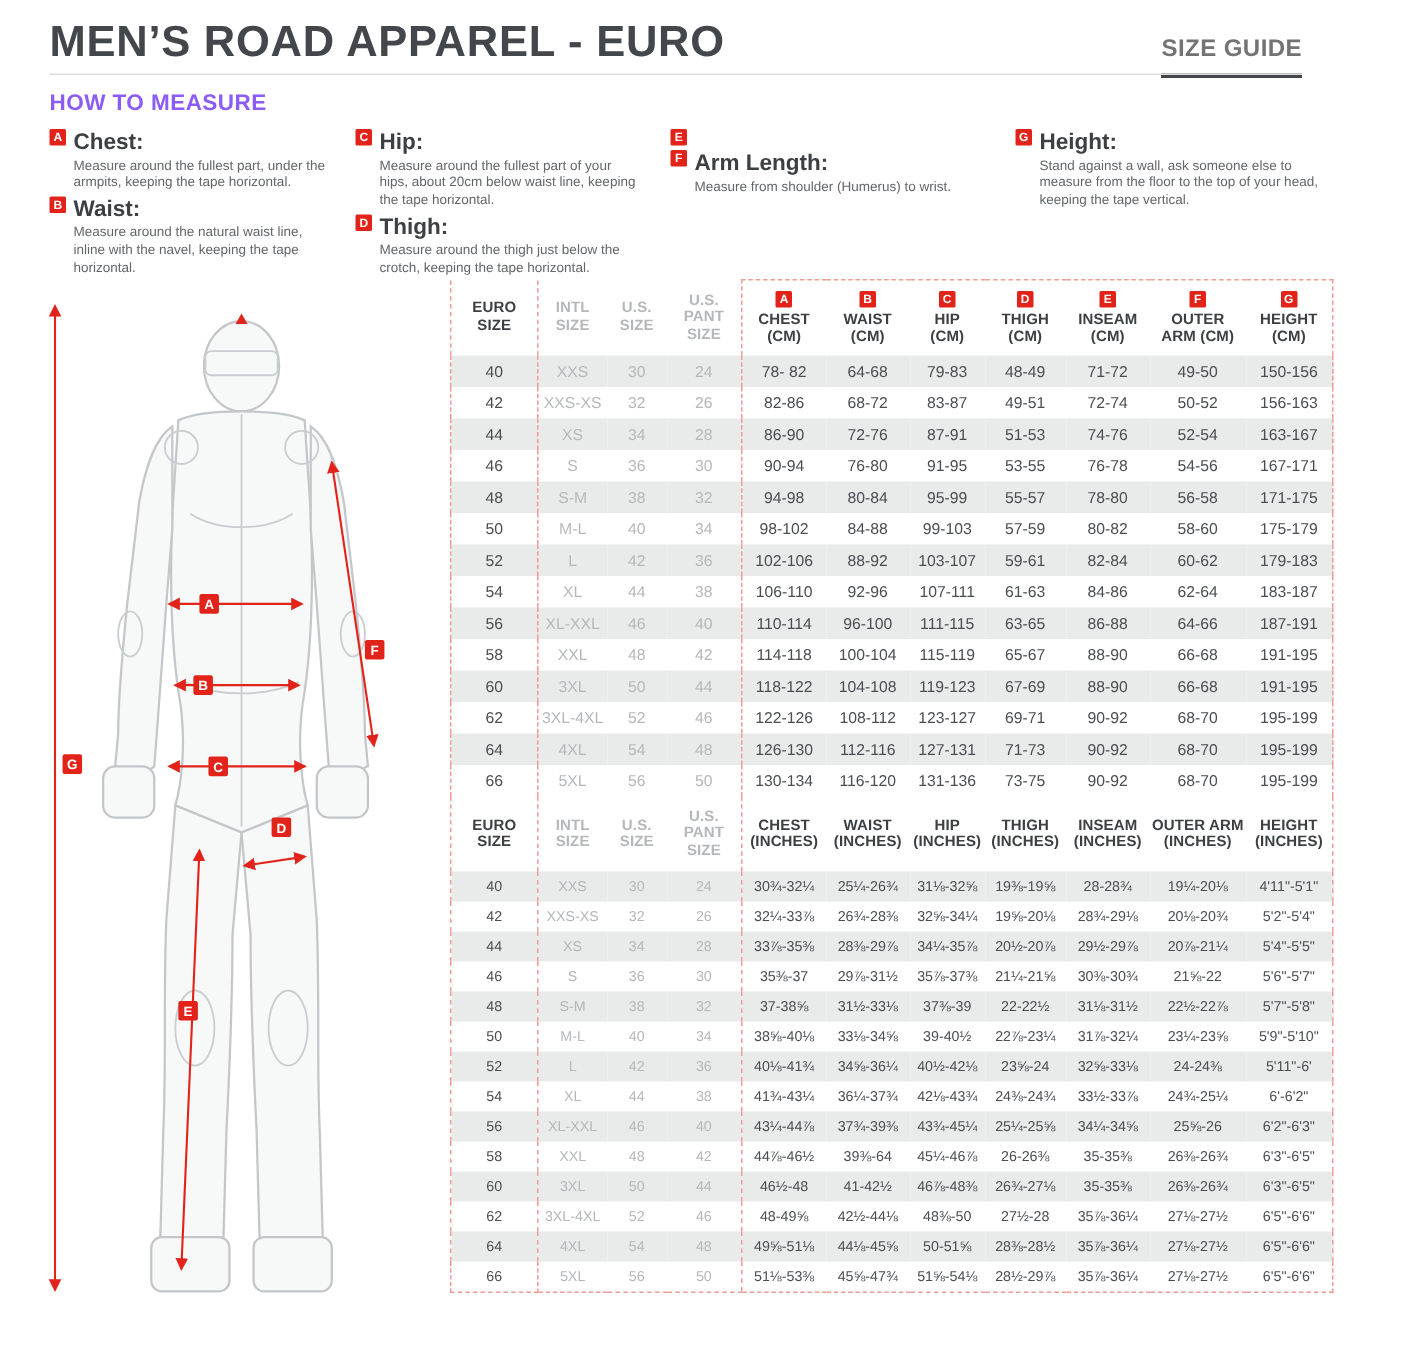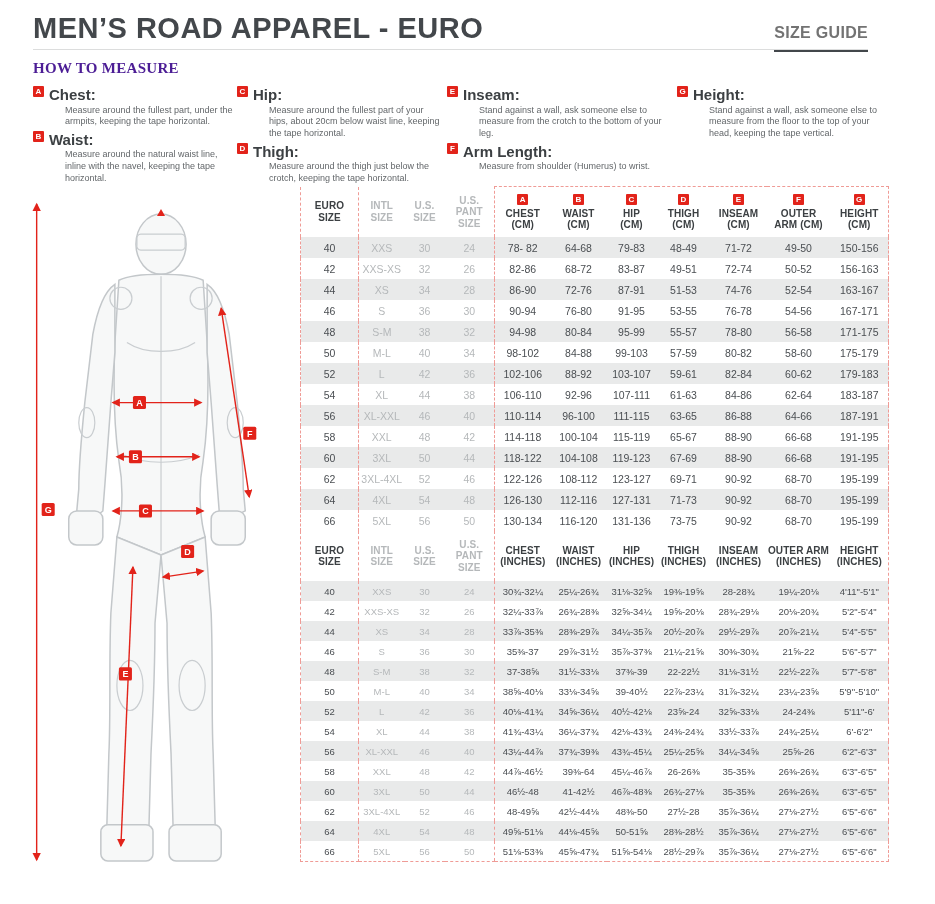--- a/index.html
+++ b/index.html
@@ -5,30 +5,30 @@
   html,body{margin:0;padding:0;background:#fff;}
   .page{position:relative;width:935px;height:904px;background:#fff;overflow:hidden;
         font-family:"Liberation Sans","DejaVu Sans",sans-serif;color:#3c4043;}
   
   .hdr-title{position:absolute;left:33px;top:12px;font-size:29px;font-weight:bold;
              letter-spacing:.5px;color:#43474b;}
   .hdr-tab{position:absolute;right:67px;top:24px;font-size:16px;font-weight:bold;color:#737373;
            padding-bottom:7px;border-bottom:3px solid #43474b;letter-spacing:.3px;cursor:pointer;}
   .hdr-rule{position:absolute;left:33px;right:67px;top:49px;height:1px;background:#dcdddd;}
   
-  .htm-title{position:absolute;left:33px;top:60px;font-size:15px;font-weight:bold;color:#4c1d95;letter-spacing:.3px;font-family:Liberation Serif, serif;}
+  .htm-title{position:absolute;left:33px;top:60px;font-size:15px;font-weight:bold;color:#8b5cf6;letter-spacing:.3px;}
   .htm-grid{position:absolute;left:33px;top:85px;right:10px;display:flex;}
   .htm-col{flex:0 0 auto;}
   .htm-col.c1{width:204px;} .htm-col.c2{width:210px;} .htm-col.c3{width:230px;} .htm-col.c4{width:210px;}
   .htm-item{display:flex;margin-bottom:2px;}
   .badge{flex:0 0 11px;width:11px;height:11px;background:#e2231a;color:#fff;font-size:8px;font-weight:bold;
          text-align:center;line-height:11px;border-radius:1px;margin-right:5px;margin-top:1px;}
   .htm-txt{font-size:9px;line-height:1.3;}
   .htm-lab{font-weight:bold;color:#3c4043;font-size:15px;}
-  .htm-body{color:#63676a;max-width:175px;margin-left:16px;}
+  .htm-body{color:#63676a;max-width:175px;}
   .c3 .htm-body,.c4 .htm-body{max-width:200px;}
   
   .figure{position:absolute;left:14px;top:192px;width:282px;height:702px;}
   .fig-outline{fill:#f7f8f8;stroke:#c3c7ca;stroke-width:1.5;}
   .fig-detail{fill:none;stroke:#c9cdd0;stroke-width:1.2;}
   .fig-red{stroke:#e2231a;stroke-width:1.4;fill:none;}
   .fig-badge-rect{fill:#e2231a;}
   .fig-badge-text{fill:#fff;font-size:9px;font-weight:bold;font-family:"Liberation Sans","DejaVu Sans",sans-serif;}
   
   .size-table{position:absolute;left:300px;top:186px;border-collapse:collapse;table-layout:fixed;}
@@ -90,24 +90,20 @@
         <span class="badge">D</span>
         <div class="htm-txt">
             <div class="htm-lab">Thigh:</div>
           <div class="htm-body">Measure around the thigh just below the crotch, keeping the tape horizontal.</div>
           </div>
       </div>
     </div>
     <div class="htm-col c3">
       <div class="htm-item">
         <span class="badge">E</span>
-        <div class="htm-txt">
-            <div class="htm-lab">Inseam:</div>
-          <div class="htm-body">Stand against a wall, ask someone else to measure from the crotch to the bottom of your leg.</div>
-          </div>
       </div>
       <div class="htm-item">
         <span class="badge">F</span>
         <div class="htm-txt">
             <div class="htm-lab">Arm Length:</div>
           <div class="htm-body">Measure from shoulder (Humerus) to wrist.</div>
           </div>
       </div>
     </div>
     <div class="htm-col c4">

